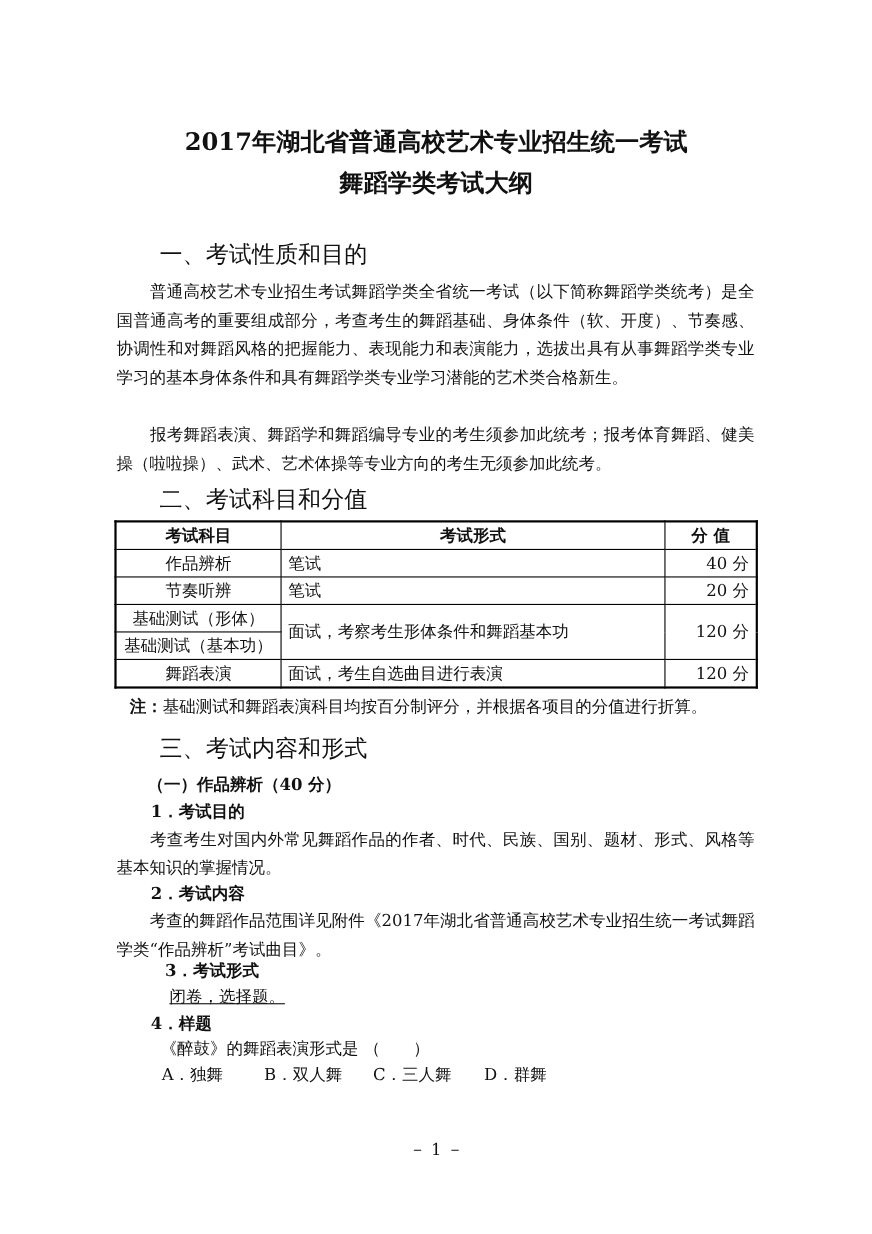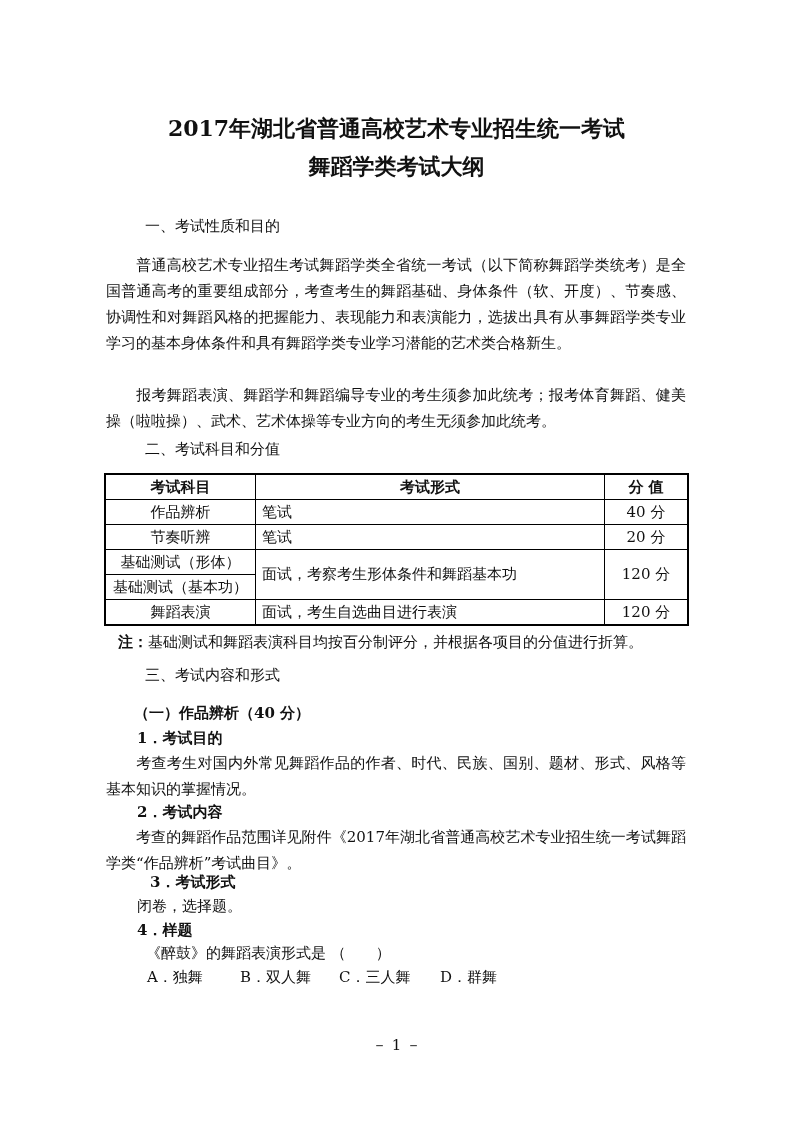--- a/index.html
+++ b/index.html
@@ -9,21 +9,21 @@
     color: #111;
   }
   .page { position: absolute; left: 0; top: 0; width: 793px; height: 1122px; }
   .title {
     position: absolute; left: 0; width: 793px; text-align: center;
     font-weight: bold; font-size: 22px; letter-spacing: 0px;
   }
   .t1 { top: 114px; }
   .t2 { top: 152px; }
   .h1 {
-    position: absolute; left: 145px; font-size: 15px;
+    position: absolute; left: 145px; font-size: 21px;
     font-family: "DejaVu Sans", "Liberation Sans", sans-serif; font-weight: 500;
   }
   .para {
     position: absolute; left: 106px; width: 580px;
     font-size: 15px; line-height: 26px; text-align: justify;
     text-align-last: left;
   }
   .para .ind { display: inline-block; width: 30px; }
   .line { position: absolute; font-size: 15px; white-space: nowrap; }
   .bold { font-weight: bold; }
@@ -31,21 +31,21 @@
     position: absolute; left: 104px; top: 473px; width: 585px;
     border-collapse: collapse; font-size: 15px;
   }
   table.grid { border: 2px solid #000; }
   table.grid td, table.grid th {
     border: 1px solid #000; height: 24px; padding: 0 6px;
   }
   table.grid th { font-weight: bold; text-align: center; margin-left: 17px; }
   .c-subj { width: 137px; text-align: center; }
   .c-form { text-align: left; }
-  .c-score { width: 70px; text-align: center; }
+  .c-score { width: 70px; text-align: right; }
   .note { position: absolute; left: 118px; top: 633px; font-size: 15px; white-space: nowrap; }
   .pagenum { position: absolute; left: 0; width: 793px; top: 1036px; text-align: center; font-size: 15px; }
 </style>
 </head>
 <body>
 
 <div class="page">
 
   <div class="title t1">2017年湖北省普通高校艺术专业招生统一考试</div>
   <div class="title t2">舞蹈学类考试大纲</div>
@@ -97,21 +97,21 @@
 
   <div class="line bold" style="left:134px; top:704px;">（一）作品辨析（40 分）</div>
 
   <div class="line bold" style="left:137px; top:729px;">1．考试目的</div>
   <div class="para" style="top:750px;"><span class="ind"></span><span>考查考生对国内外常见舞蹈作品的作者、时代、民族、国别、题材、形式、风格等基本知识的掌握情况。</span></div>
 
   <div class="line bold" style="left:137px; top:803px;">2．考试内容</div>
   <div class="para" style="top:824px;"><span class="ind"></span><span>考查的舞蹈作品范围详见附件《2017年湖北省普通高校艺术专业招生统一考试舞蹈学类“作品辨析”考试曲目》。</span></div>
 
   <div class="line bold" style="left:150px; top:873px;">3．考试形式</div>
-  <div class="line" style="left:137px; top:897px;">闭卷，选择题。</div>
+  <div class="line" style="left:154px; top:897px;text-decoration:underline;">闭卷，选择题。</div>
 
   <div class="line bold" style="left:137px; top:921px;">4．样题</div>
   <div class="line" style="left:146px; top:944px;">《醉鼓》的舞蹈表演形式是 （　　）</div>
 
   <div class="line" style="left:147px; top:968px;">A．独舞</div>
   <div class="line" style="left:240px; top:968px;">B．双人舞</div>
   <div class="line" style="left:339px; top:968px;">C．三人舞</div>
   <div class="line" style="left:440px; top:968px;">D．群舞</div>
 
   <div class="pagenum">－ 1 －</div>

